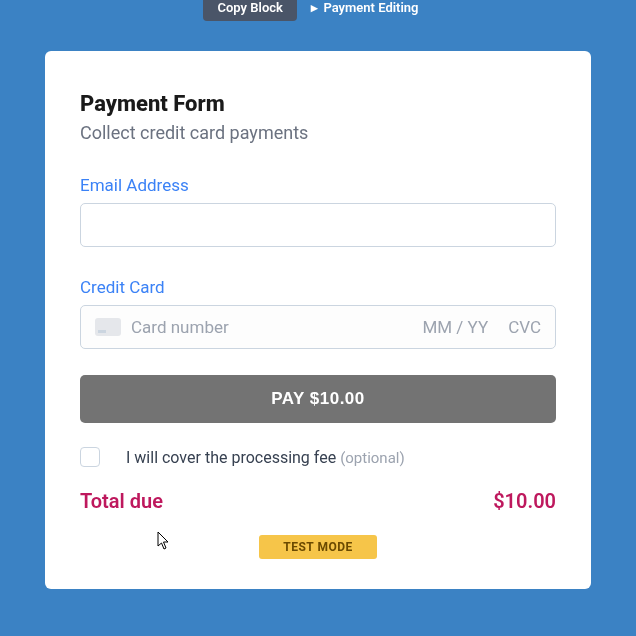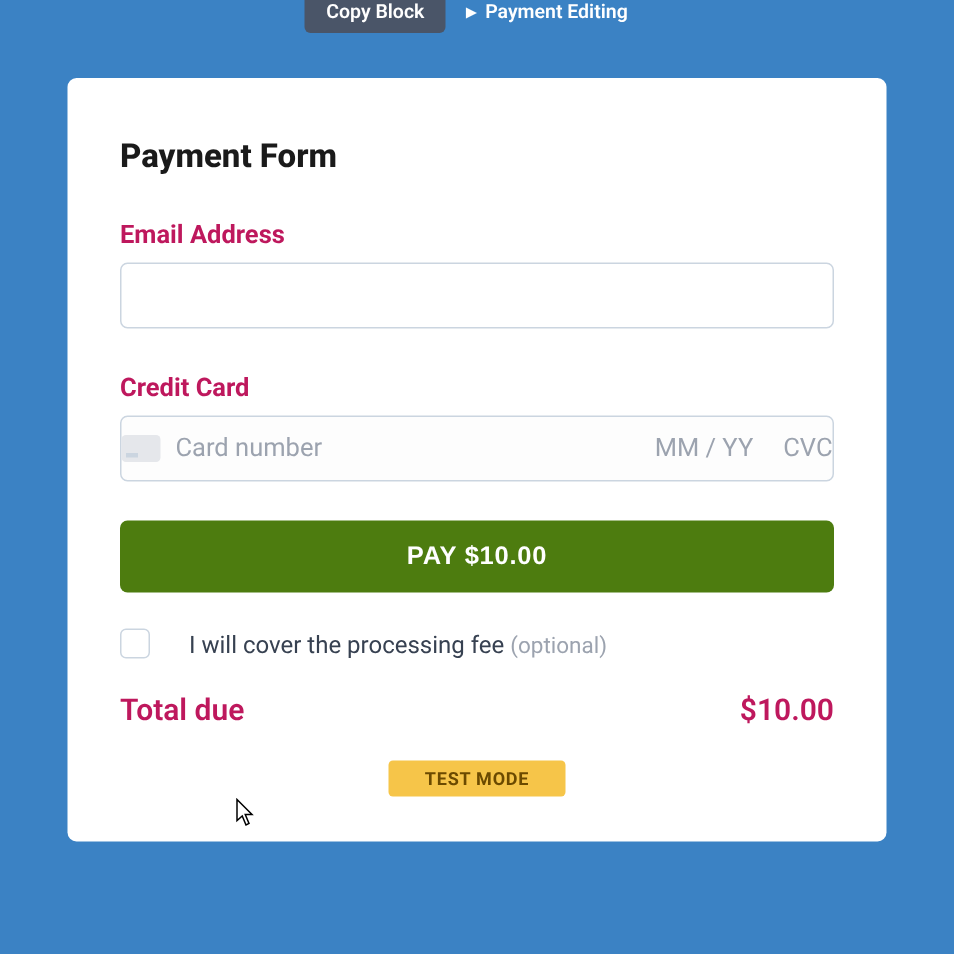--- a/index.html
+++ b/index.html
@@ -50,41 +50,41 @@
       color: #1a1a1a;
       margin-bottom: 6px;
     }
     .subtitle {
       font-size: 18px;
       color: #6b7280;
       margin-bottom: 32px;
     }
     .field-label {
       font-size: 17px;
-      color: #be185d;
-      font-weight: 700;
+      color: #3b82f6;
+      font-weight: 400;
       margin-bottom: 8px;
       display: block;
       margin-top: 30px;
     }
     .text-input {
       width: 100%;
       border: 1px solid #cbd5e0;
       border-radius: 5px;
       padding: 12px 14px;
       font-size: 16px;
       background: #fff;
       height: 44px;
     }
     .field-group { margin-bottom: 22px; }
     .cc-input {
       width: 100%;
       border: 1px solid #cbd5e0;
       border-radius: 5px;
-      padding: 10px 0;
+      padding: 10px 14px;
       font-size: 17px;
       background: #fdfdfd;
       height: 44px;
       display: flex;
       align-items: center;
       gap: 10px;
       color: #9ca3af;
     }
     .cc-icon {
       width: 26px;
@@ -100,21 +100,21 @@
       left: 3px;
       bottom: 3px;
       width: 8px;
       height: 3px;
       background: #cbd5e0;
     }
     .cc-number { flex: 1; }
     .cc-mmyy { margin-right: 10px; }
     .pay-button {
       width: 100%;
-      background: #4d7c0f;
+      background: #737373;
       color: white;
       font-size: 17px;
       font-weight: 700;
       letter-spacing: 0.5px;
       padding: 14px;
       border: none;
       border-radius: 5px;
       margin-top: 4px;
       margin-bottom: 24px;
       cursor: pointer;
@@ -176,20 +176,21 @@
     <span>Copy Block</span>
   </div>
   <div class="top-btn2">
     <span>▸</span>
     <span>Payment Editing</span>
   </div>
 </div>
 
 <div class="card">
   <h1 class="title">Payment Form</h1>
+  <p class="subtitle">Collect credit card payments</p>
 
   <div class="field-group">
     <label class="field-label">Email Address</label>
     <input class="text-input" type="text" value="" style="">
   </div>
 
   <div class="field-group">
     <label class="field-label">Credit Card</label>
     <div class="cc-input">
       <span class="cc-icon"></span>

